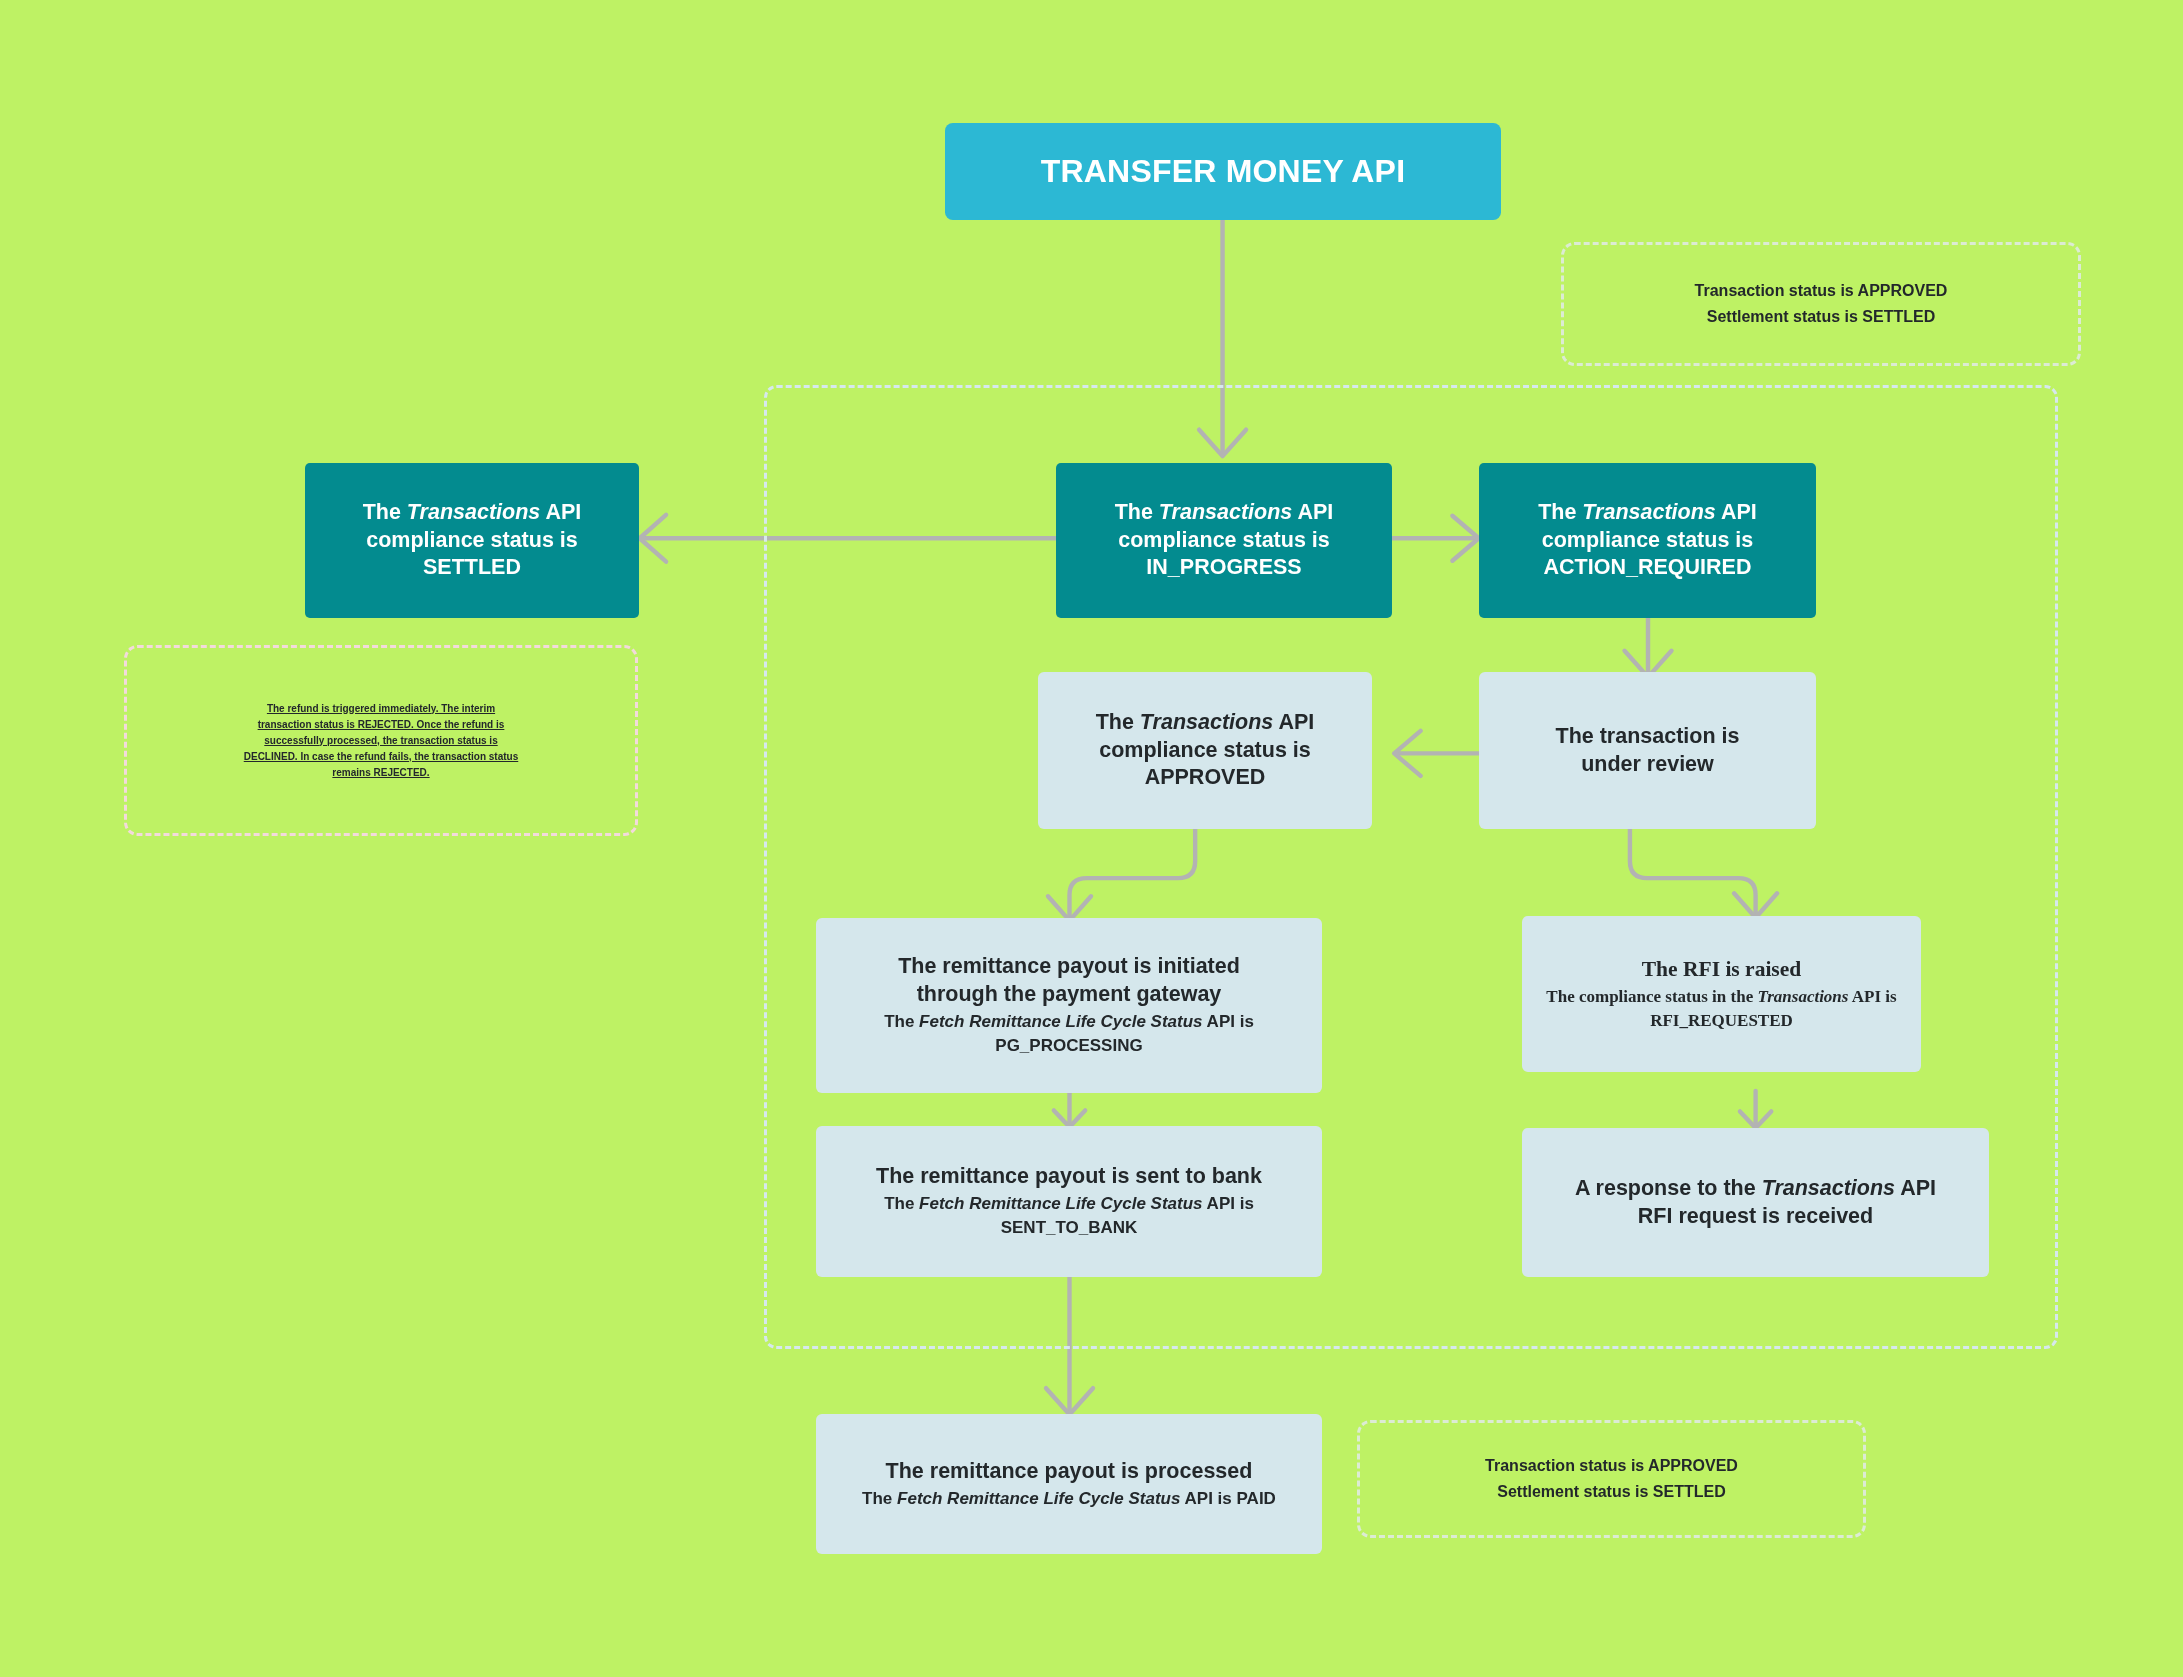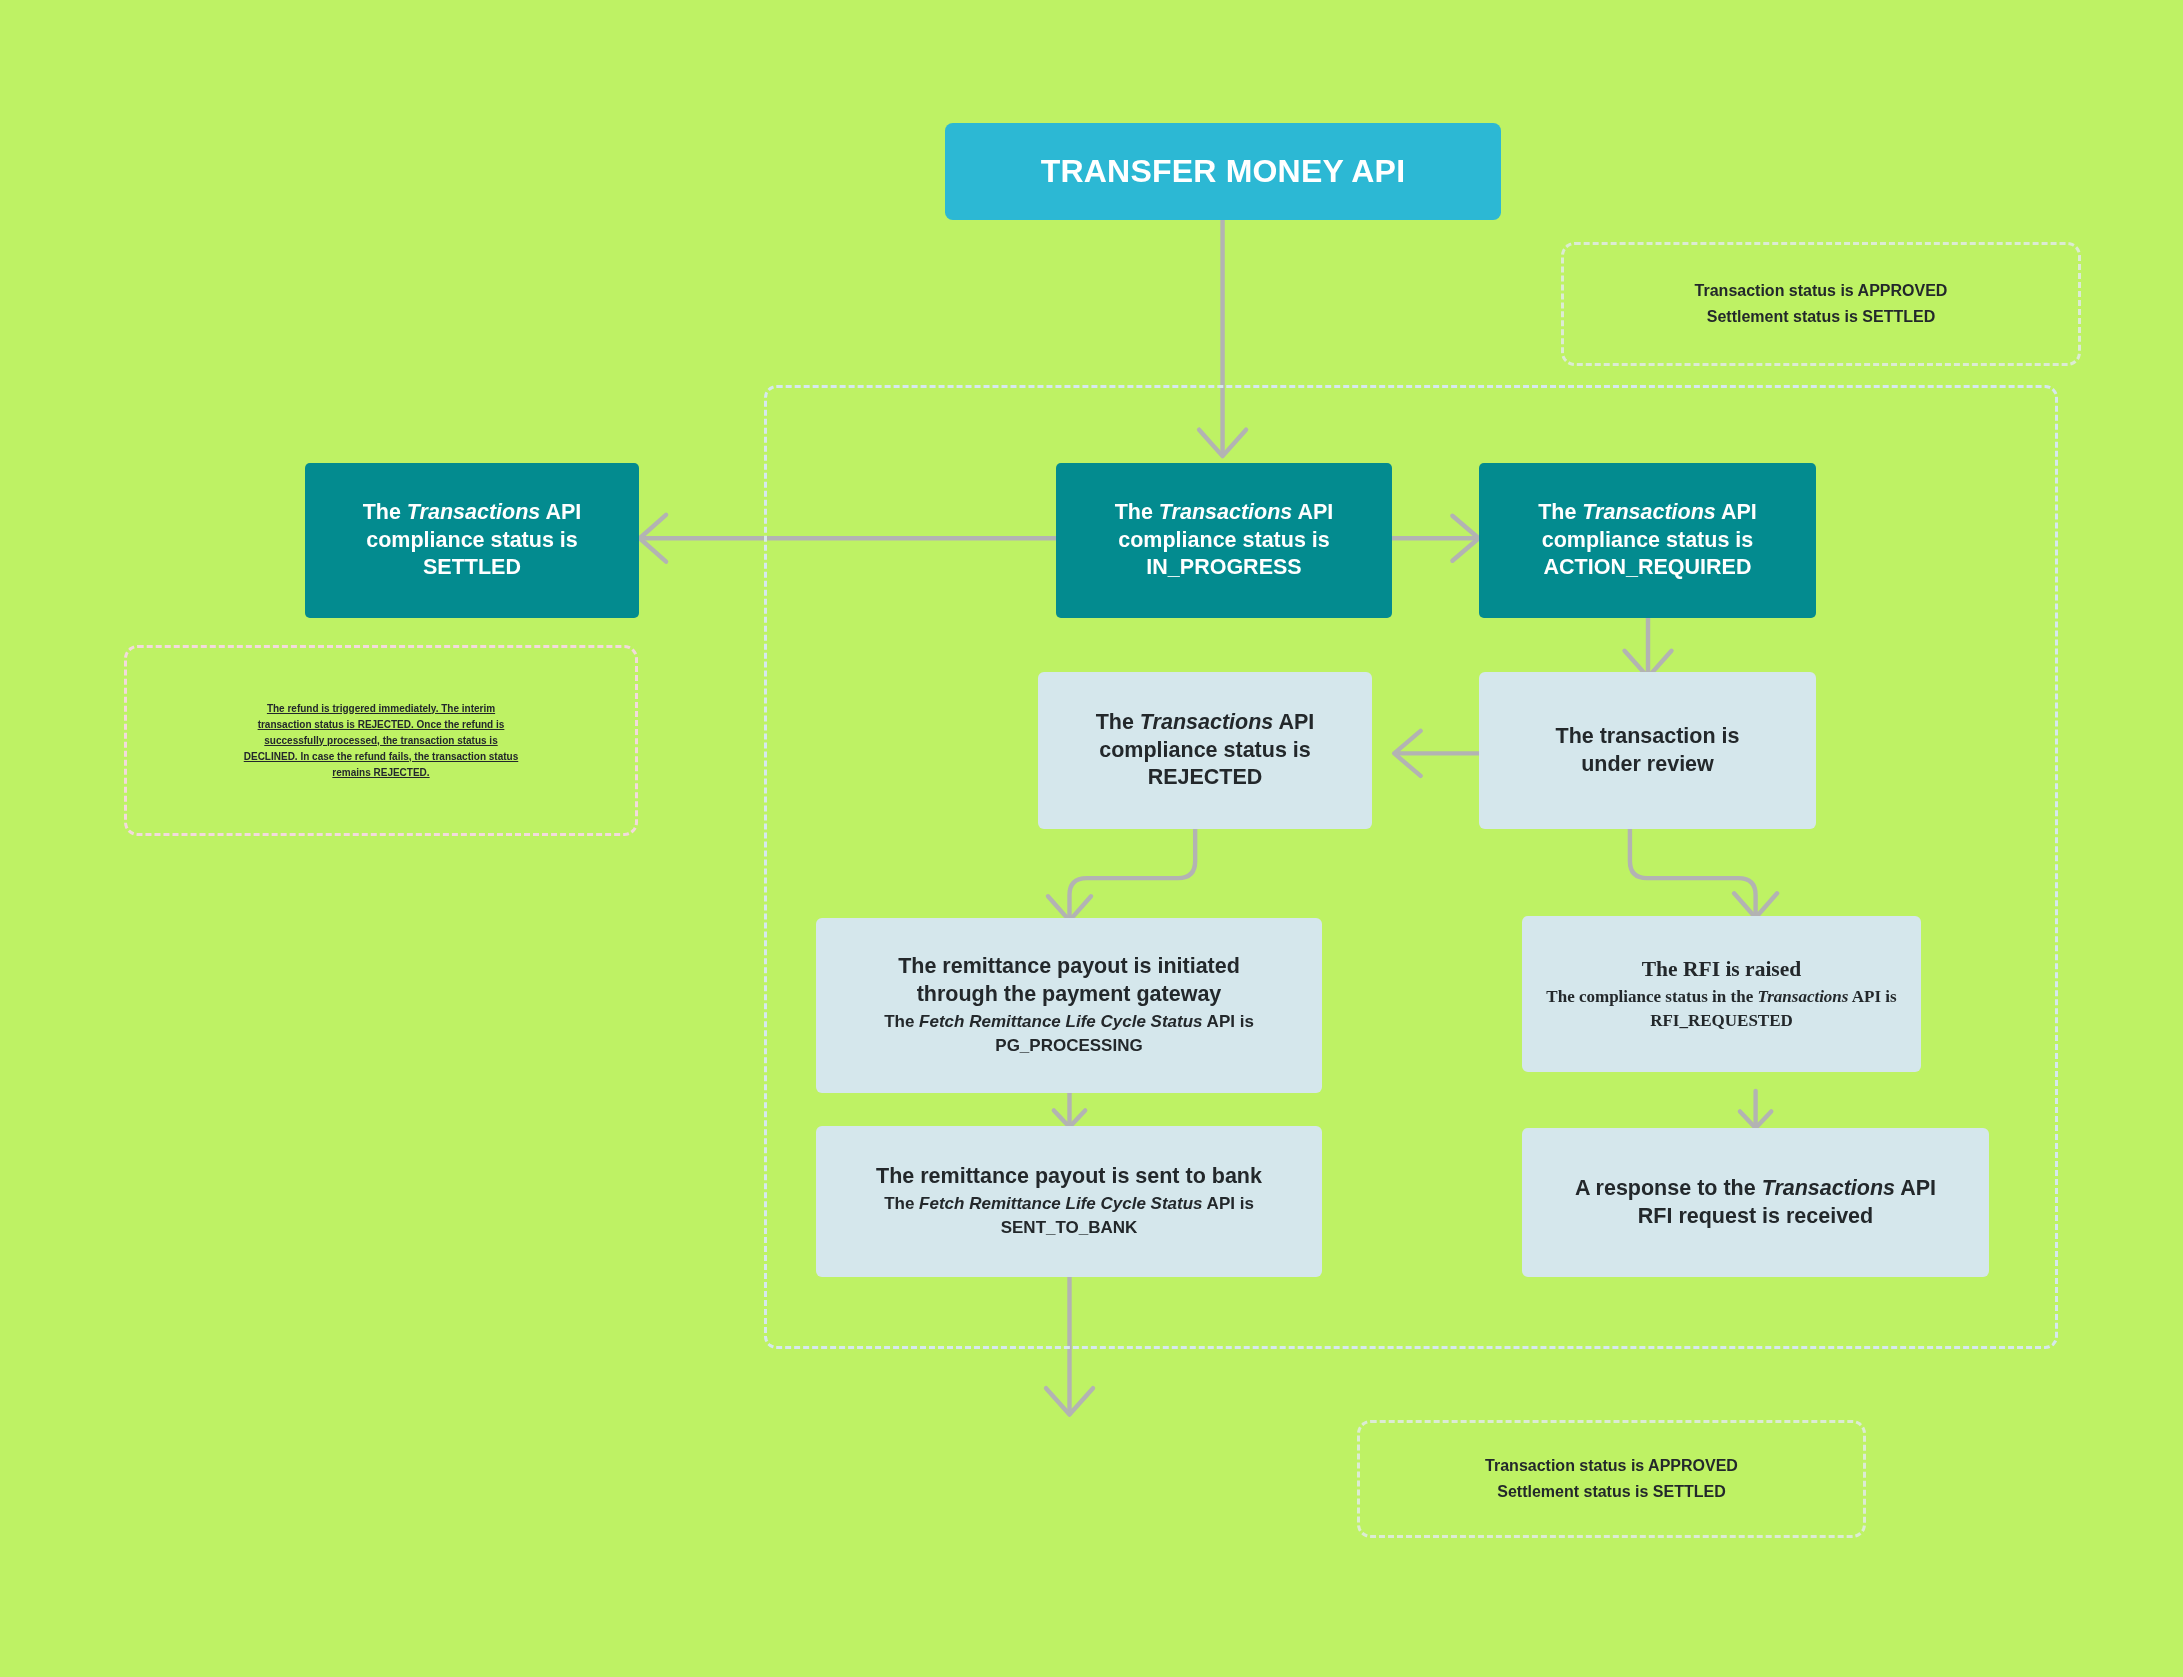--- a/index.html
+++ b/index.html
@@ -175,21 +175,21 @@
     <span class="line">The refund is triggered immediately. The interim</span>
     <span class="line">transaction status is REJECTED. Once the refund is</span>
     <span class="line">successfully processed, the transaction status is</span>
     <span class="line">DECLINED. In case the refund fails, the transaction status</span>
     <span class="line">remains REJECTED.</span>
   </div>
 
   <div class="node lblue" style="left:1038px; top:672px; width:334px; height:157px;">
     <span class="ttl"><span>The </span><em>Transactions</em><span> API</span></span>
     <span class="ttl">compliance status is</span>
-    <span class="ttl">REJECTED</span>
+    <span class="ttl">APPROVED</span>
   </div>
 
   <div class="node lblue" style="left:1479px; top:672px; width:337px; height:157px;">
     <span class="ttl">The transaction is</span>
     <span class="ttl">under review</span>
   </div>
 
   <div class="node lblue" style="left:816px; top:918px; width:506px; height:175px;">
     <span class="ttl">The remittance payout is initiated</span>
     <span class="ttl">through the payment gateway</span>
@@ -207,20 +207,24 @@
     <span class="ttl">The remittance payout is sent to bank</span>
     <span class="sub"><span>The </span><em>Fetch Remittance Life Cycle Status</em><span> API is</span></span>
     <span class="sub">SENT_TO_BANK</span>
   </div>
 
   <div class="node lblue" style="left:1522px; top:1128px; width:467px; height:149px;">
     <span class="ttl"><span>A response to the </span><em>Transactions</em><span> API</span></span>
     <span class="ttl">RFI request is received</span>
   </div>
 
+  <div class="node lblue" style="left:816px; top:1414px; width:506px; height:140px;">
+    <span class="ttl">The remittance payout is processed</span>
+    <span class="sub"><span>The </span><em>Fetch Remittance Life Cycle Status</em><span> API is PAID</span></span>
+  </div>
 
   <div class="dashbox dash-green" style="left:1357px; top:1420px; width:509px; height:118px;">
     <span class="line">Transaction status is APPROVED</span>
     <span class="line">Settlement status is SETTLED</span>
   </div>
 
 </div>
 
 
 </body></html>

